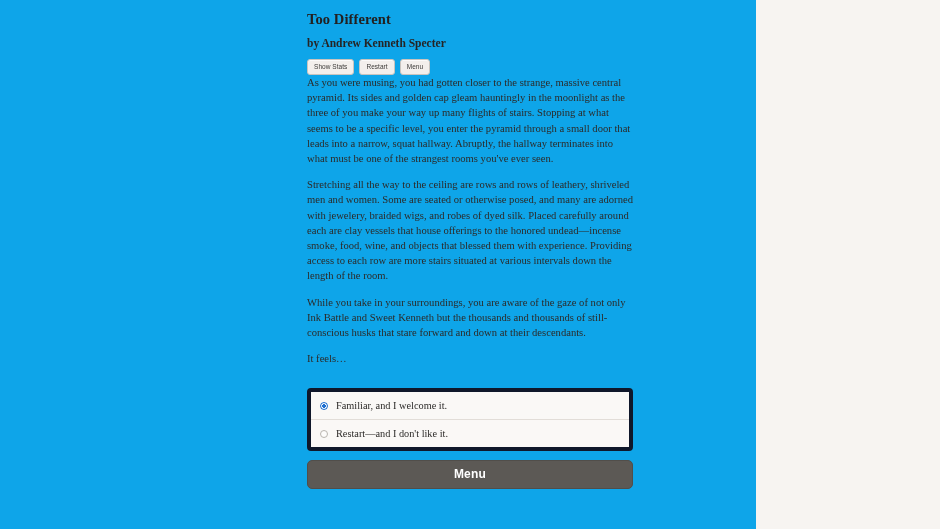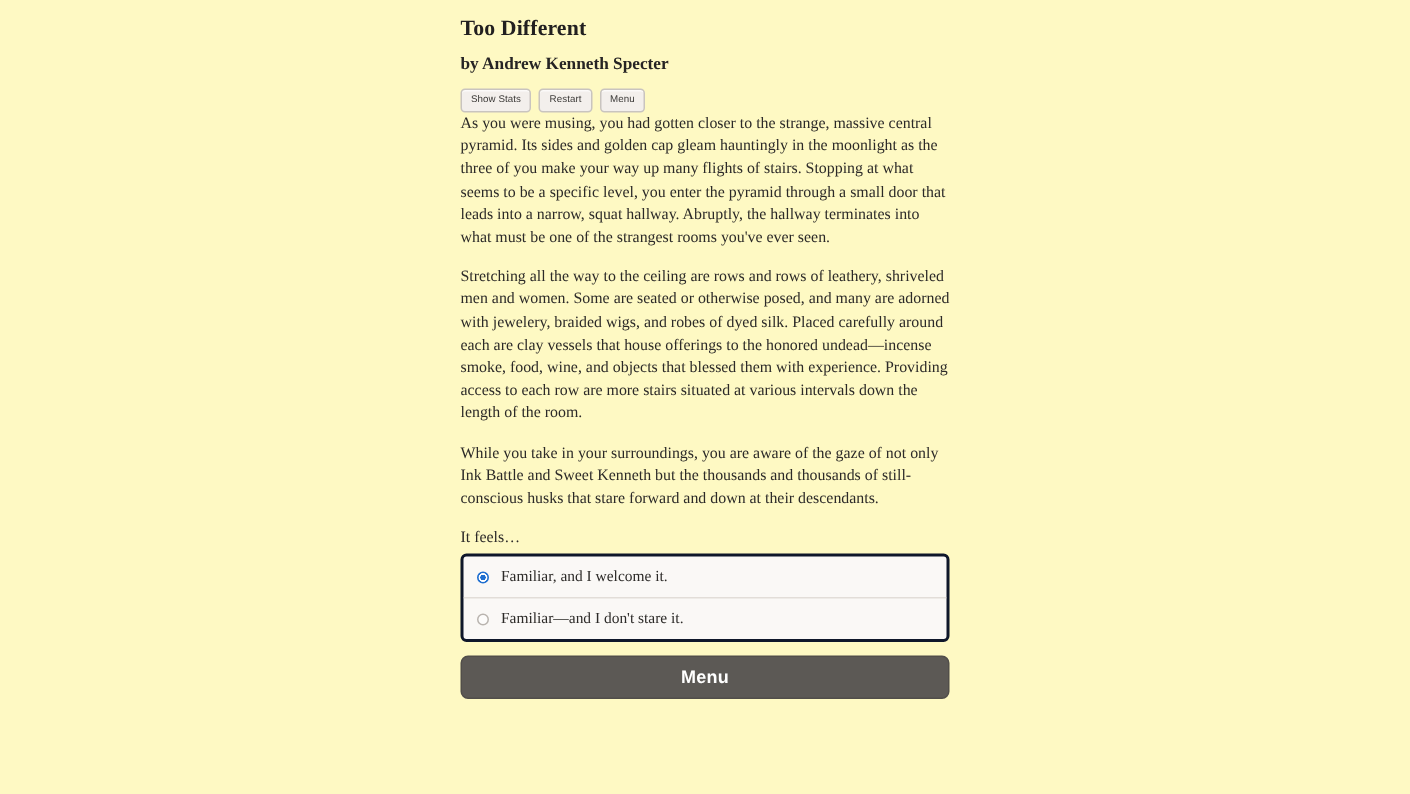--- a/index.html
+++ b/index.html
@@ -12,23 +12,23 @@
     background: #f7f4f1;
     font-family: "Liberation Serif", "DejaVu Serif", serif;
     color: #2b2b2b;
     overflow: hidden;
   }
 
   #game-window {
     position: absolute;
     left: 0;
     top: 0;
-    width: 940px;
+    width: 756px;
     height: 529px;
-    background: #fef9c3;
+    background: #0ea5e9;
   }
 
   #content-column {
     position: absolute;
     left: 307px;
     top: 0;
     width: 326px;
   }
 
   
@@ -87,22 +87,22 @@
   }
   #prompt-line {
     margin-top: 11px;
     font-size: 10.6px;
     line-height: 15.2px;
     color: #2c2a28;
   }
 
   
   #choice-box {
-    margin-top: 3px;
-    border: 2px solid #0f172a;
+    margin-top: 22px;
+    border: 4px solid #0f172a;
     border-radius: 4px;
     background: #faf8f6;
     overflow: hidden;
   }
   .choice-row {
     display: flex;
     align-items: center;
     padding: 7px 9px 7px 9px;
     cursor: pointer;
     min-height: 13px;
@@ -181,21 +181,21 @@
 
     <div id="choice-box">
 
       <label class="choice-row">
         <span class="radio on"></span>
         <span class="choice-label">Familiar, and I welcome it.</span>
       </label>
 
       <label class="choice-row">
         <span class="radio off"></span>
-        <span class="choice-label">Familiar—and I don't stare it.</span>
+        <span class="choice-label">Restart—and I don't like it.</span>
       </label>
 
     </div>
 
     <button id="next-button">Menu</button>
 
   </div>
 </div>
 
 </body></html>

